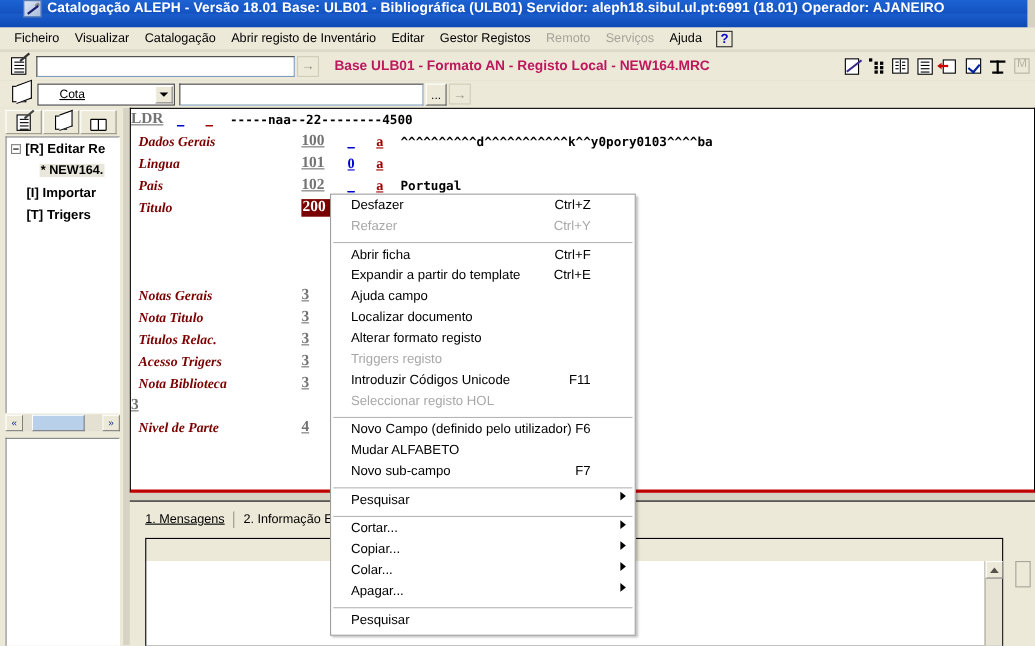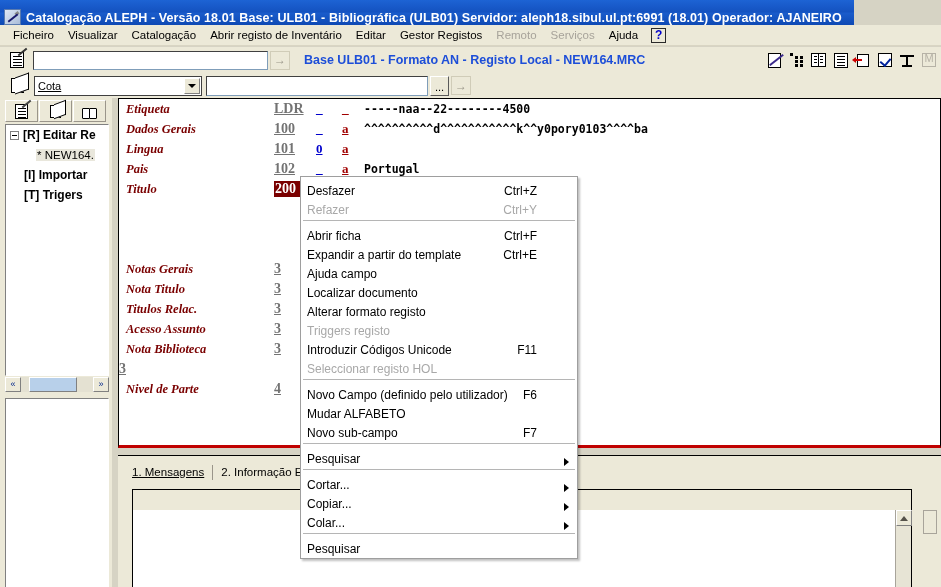--- a/index.html
+++ b/index.html
@@ -11,24 +11,24 @@
     font-family: "Liberation Sans", sans-serif;
   }
   #app {
     position: relative;
     width: 941px; height: 587px;
     background: #d6d3c4;
   }
 
   
   .titlebar {
-    position: absolute; left: 0; top: 0; width: 854px; height: 25px;
+    position: absolute; left: 0; top: 0; width: 934px; height: 25px;
     background: linear-gradient(to bottom, #1d63d4 0%, #1452c0 48%, #1a5ccb 52%, #0e49b4 100%);
-    display: flex; align-items: flex-end;
-    padding-left: 4px;
+    display: flex; align-items: flex-start;
+    padding-left: 21px;
   }
   .title-icon {
     width: 17px; height: 16px;
     background: linear-gradient(135deg,#dfe8f6 0%, #a9bcd8 100%);
     border: 1px solid #5a7bb0;
     position: relative; margin-right: 5px; flex: none;
   }
   .title-icon::after {
     content: "";
     position: absolute; left: 2px; top: 7px;
@@ -120,37 +120,37 @@
     color:#9a968a; font-size:12px; line-height:1;
   }
   .tb-dots {
     width: 19px; height: 20px; margin-left: 2px;
     background: #ece9d8;
     border: 1px solid #ffffff; border-right-color:#5a5a5a; border-bottom-color:#5a5a5a;
     display:flex; align-items:flex-end; justify-content:center;
     font-size: 11px; color:#000; line-height: 0.9; padding-bottom:2px;
   }
   .tb-select {
-    height: 20px; width: 168px; margin-left: 5px;
+    height: 20px; width: 125px; margin-left: 5px;
     background: #fff; border: 1px solid #404040;
     display:flex; align-items:center;
-    font-size: 11px; padding-left: 3px; position:relative; color:#000;text-decoration:underline;
+    font-size: 11px; padding-left: 19px; position:relative; color:#000;text-decoration:underline;
   }
   .tb-select .arrow {
     position:absolute; right:1px; top:1px; width: 16px; height: 16px;
     background: #ece9d8;
     border: 1px solid #fff; border-right-color:#808080; border-bottom-color:#808080;
     display:flex; align-items:center; justify-content:center;
   }
   .tb-select .arrow i {
     width:0;height:0;border-left:4px solid transparent;border-right:4px solid transparent;
     border-top:4px solid #000; display:block;
   }
   .tb-title {
-    margin-left: 14px; font-size: 12.5px; font-weight: bold; color: #1d4ed8;
+    margin-left: 14px; font-size: 12.5px; font-weight: bold; color: #be185d;
     white-space: nowrap;
   }
   .tb-right {
     margin-left: auto; display: flex; align-items: center; padding-right: 2px;
   }
   .tb-right .ri {
     width: 21px; height: 21px; margin-left: 1px;
     display:flex; align-items:center; justify-content:center;
     position: relative;
   }
@@ -216,21 +216,21 @@
   .tree-row .expander {
     width: 9px; height: 9px; border: 1px solid #808080; background: #fff;
     margin-right: 4px; position: relative; flex:none;
     display:flex;align-items:center;justify-content:center;
   }
   .tree-row .expander::after {
     content:""; width:5px;height:1px;background:#000;
   }
   .tree-label { font-weight: bold; color:#000; font-size: 12px; }
   .tree-child {
-    padding-left: 26px; font-size: 11.5px; color:#000; font-weight:normal;
+    padding-left: 26px; font-size: 11.5px; color:#000; font-weight:bold;
   }
   .tree-child span.sel { background:#e9e7dc; padding: 0 1px; }
   .tree-dots { width:14px; flex:none; }
 
   .tree-scroll {
     position:absolute; left:5px; bottom: 0; width: 104px; height: 16px;
     background:#ece9d8; display:flex; align-items:center;
   }
   .ts-btn {
     width:16px;height:15px;background:#ece9d8;
@@ -291,22 +291,22 @@
   
   .ctxmenu {
     position: absolute; left: 300px; top: 176px; width: 278px;
     background: #ffffff;
     border: 1px solid #9e9e9e;
     box-shadow: 2px 2px 2px rgba(0,0,0,0.25);
     padding: 2px 0;
     z-index: 50;
   }
   .ctx-item {
-    height: 19px; display: flex; align-items: flex-end;
-    font-size: 12px; color: #000; padding-left: 6px; position: relative;
+    height: 19px; display: flex; align-items: flex-start;
+    font-size: 12px; color: #000; padding-left: 18px; position: relative;
   }
   .ctx-item.disabled { color: #a8a8a8; }
   .ctx-item .accel {
     position: absolute; right: 40px; font-size: 12px; margin-left: 32px;
   }
   .ctx-item .submenu-arrow {
     position: absolute; right: 8px;
     width:0;height:0;border-top:4px solid transparent;border-bottom:4px solid transparent;
     border-left:5px solid #000;
   }
@@ -481,21 +481,20 @@
         </div>
       <div class="ts-btn">»</div>
     </div>
 
     <div class="side-lower"></div>
   </div>
 
   <div class="editor">
     <div id="rec-rows">
         <div class="rec-row">
-          <div class="rec-name">Etiqueta</div>
           <div class="rec-tag">LDR</div>
           <div class="rec-ind">_</div>
           <div class="rec-sub">_</div>
           <div class="rec-val">-----naa--22--------4500</div>
         </div>
         <div class="rec-row">
           <div class="rec-name">Dados Gerais</div>
           <div class="rec-tag">100</div>
           <div class="rec-ind">_</div>
           <div class="rec-sub">a</div>
@@ -558,21 +557,21 @@
           <div class="rec-val"></div>
         </div>
         <div class="rec-row">
           <div class="rec-name">Titulos Relac.</div>
           <div class="rec-tag">3</div>
           <div class="rec-ind"></div>
           <div class="rec-sub"></div>
           <div class="rec-val"></div>
         </div>
         <div class="rec-row">
-          <div class="rec-name">Acesso Assunto</div>
+          <div class="rec-name">Acesso Trigers</div>
           <div class="rec-tag">3</div>
           <div class="rec-ind"></div>
           <div class="rec-sub"></div>
           <div class="rec-val"></div>
         </div>
         <div class="rec-row">
           <div class="rec-name">Nota Biblioteca</div>
           <div class="rec-tag">3</div>
           <div class="rec-ind"></div>
           <div class="rec-sub"></div>
@@ -652,20 +651,24 @@
       <div class="ctx-item">
         <span>Cortar...</span>
         <span class="submenu-arrow"></span>
       </div>
       <div class="ctx-item">
         <span>Copiar...</span>
         <span class="submenu-arrow"></span>
       </div>
       <div class="ctx-item">
         <span>Colar...</span>
+        <span class="submenu-arrow"></span>
+      </div>
+      <div class="ctx-item">
+        <span>Apagar...</span>
         <span class="submenu-arrow"></span>
       </div>
       <div class="ctx-sep"></div>
       <div class="ctx-item">
         <span>Pesquisar</span>
       </div>
     </div>
 
   <div class="bottom">
     <div class="btabs">

